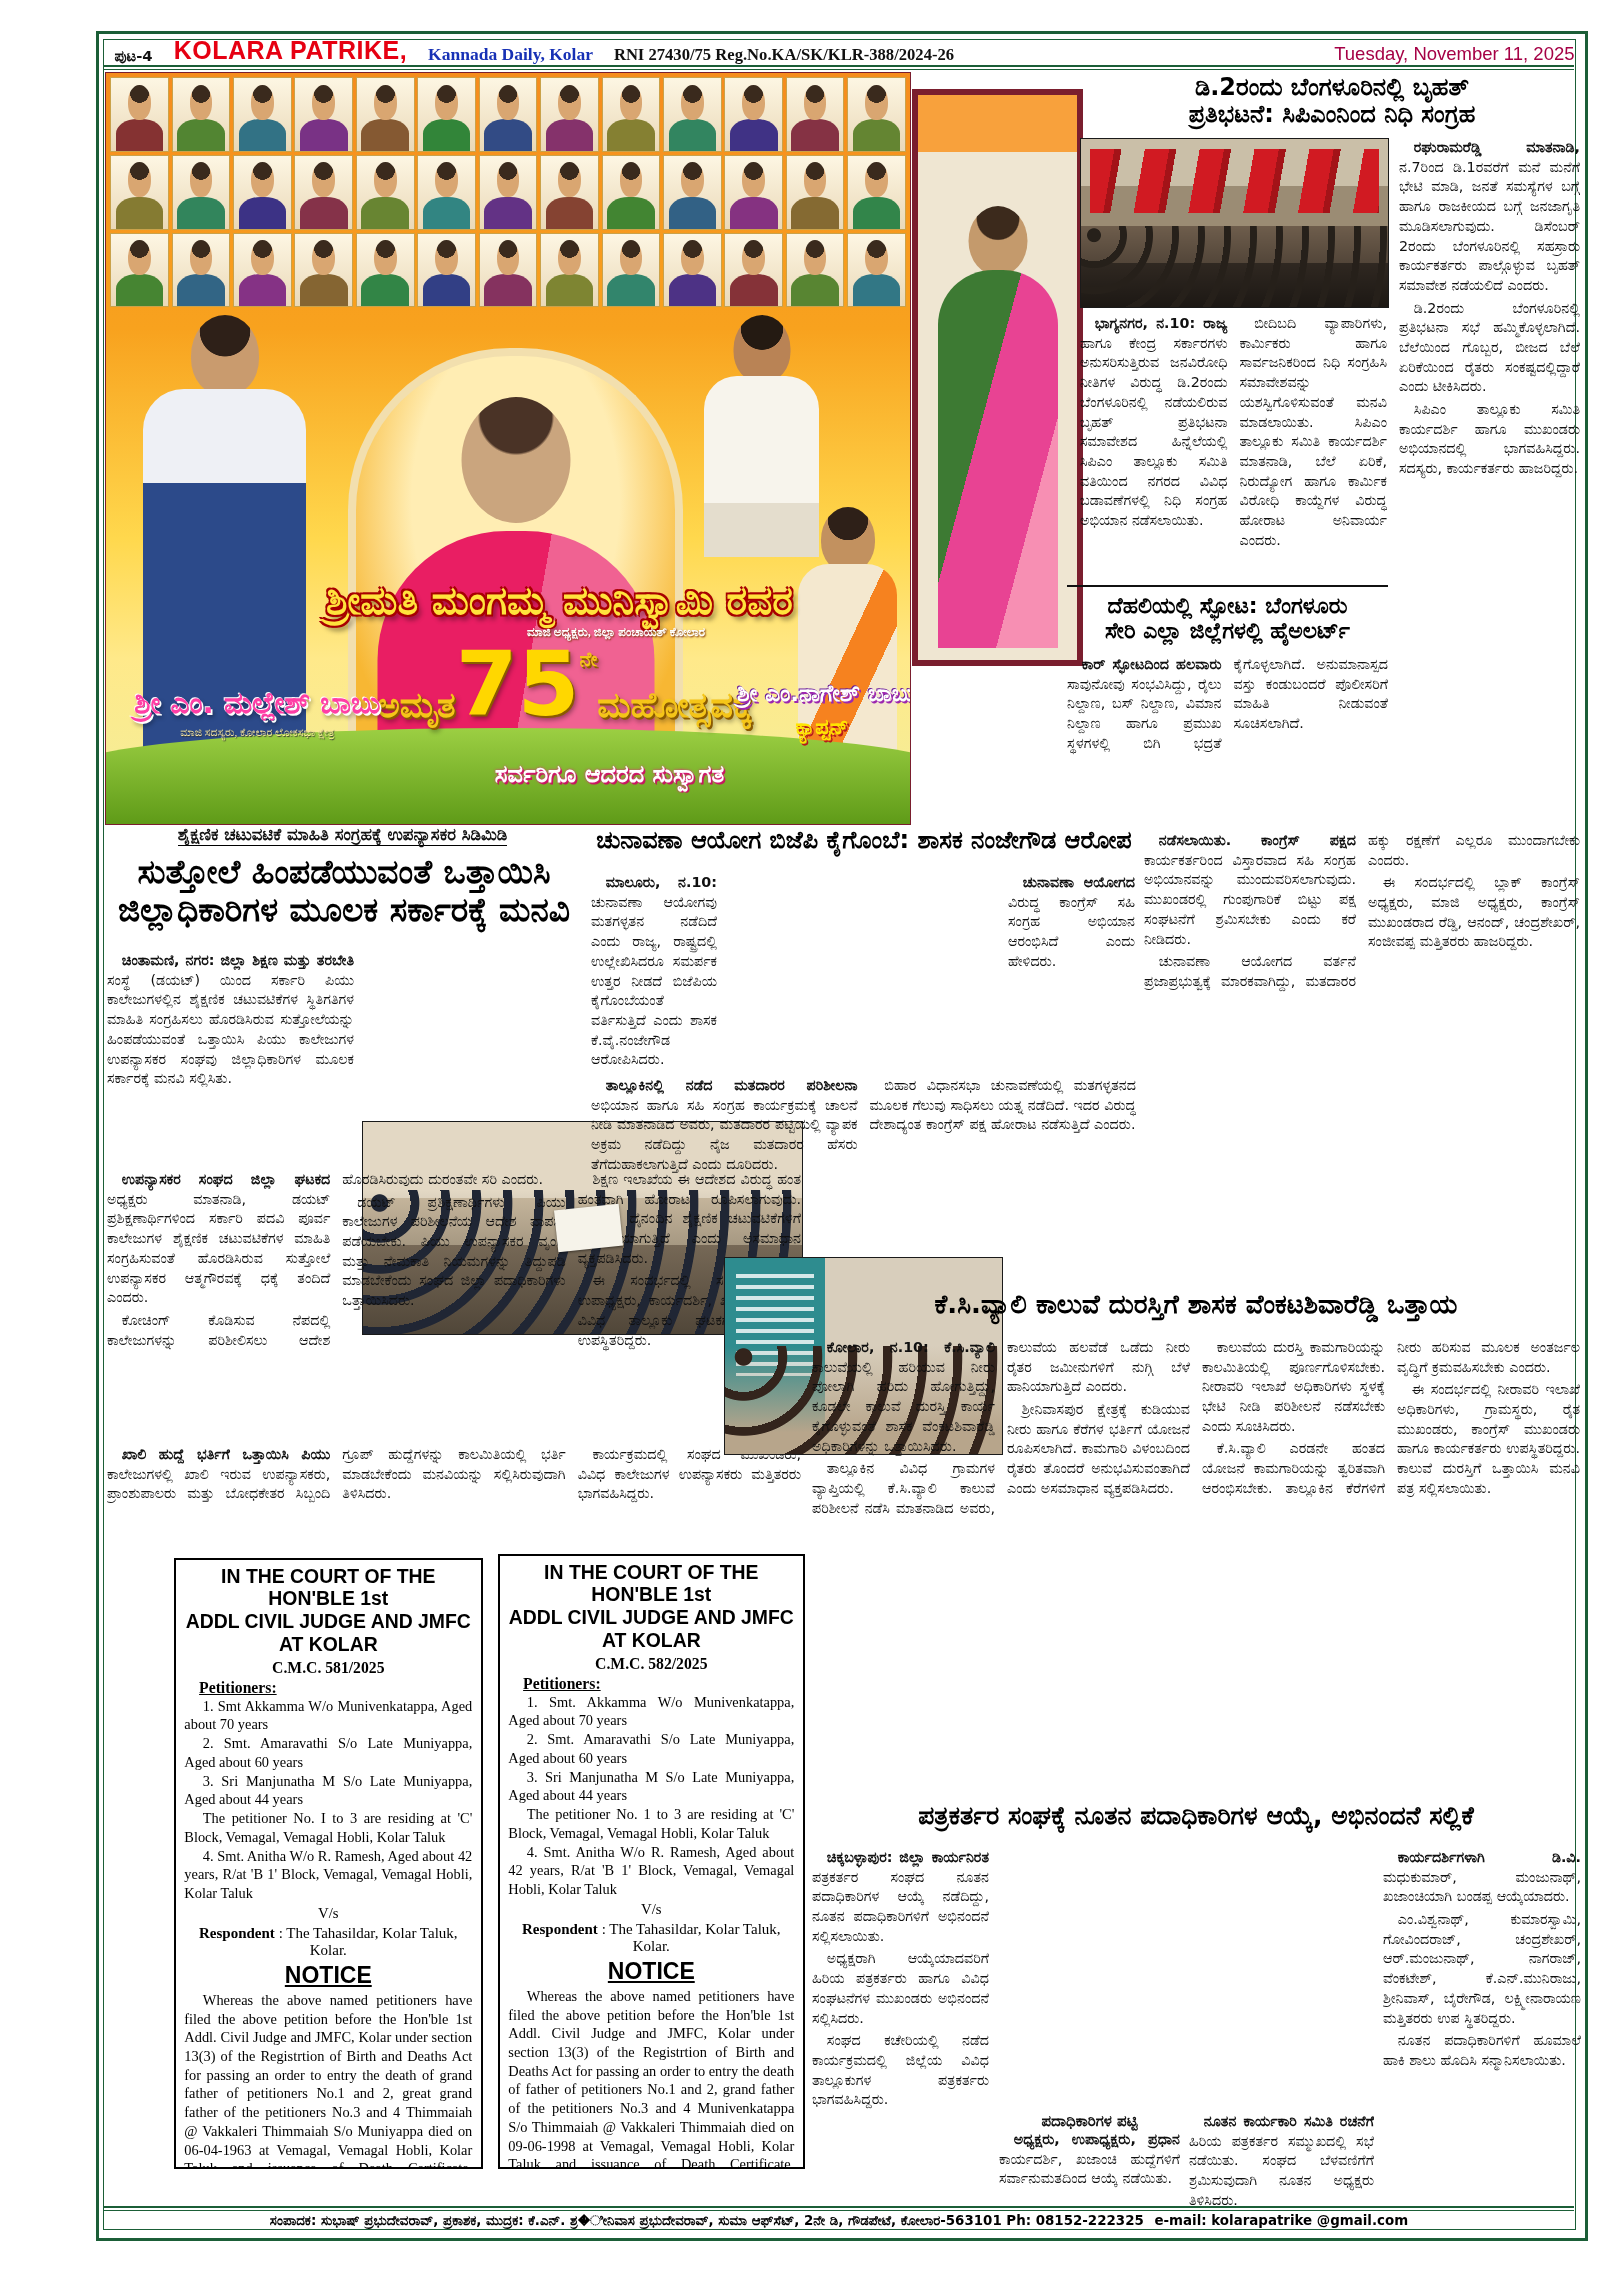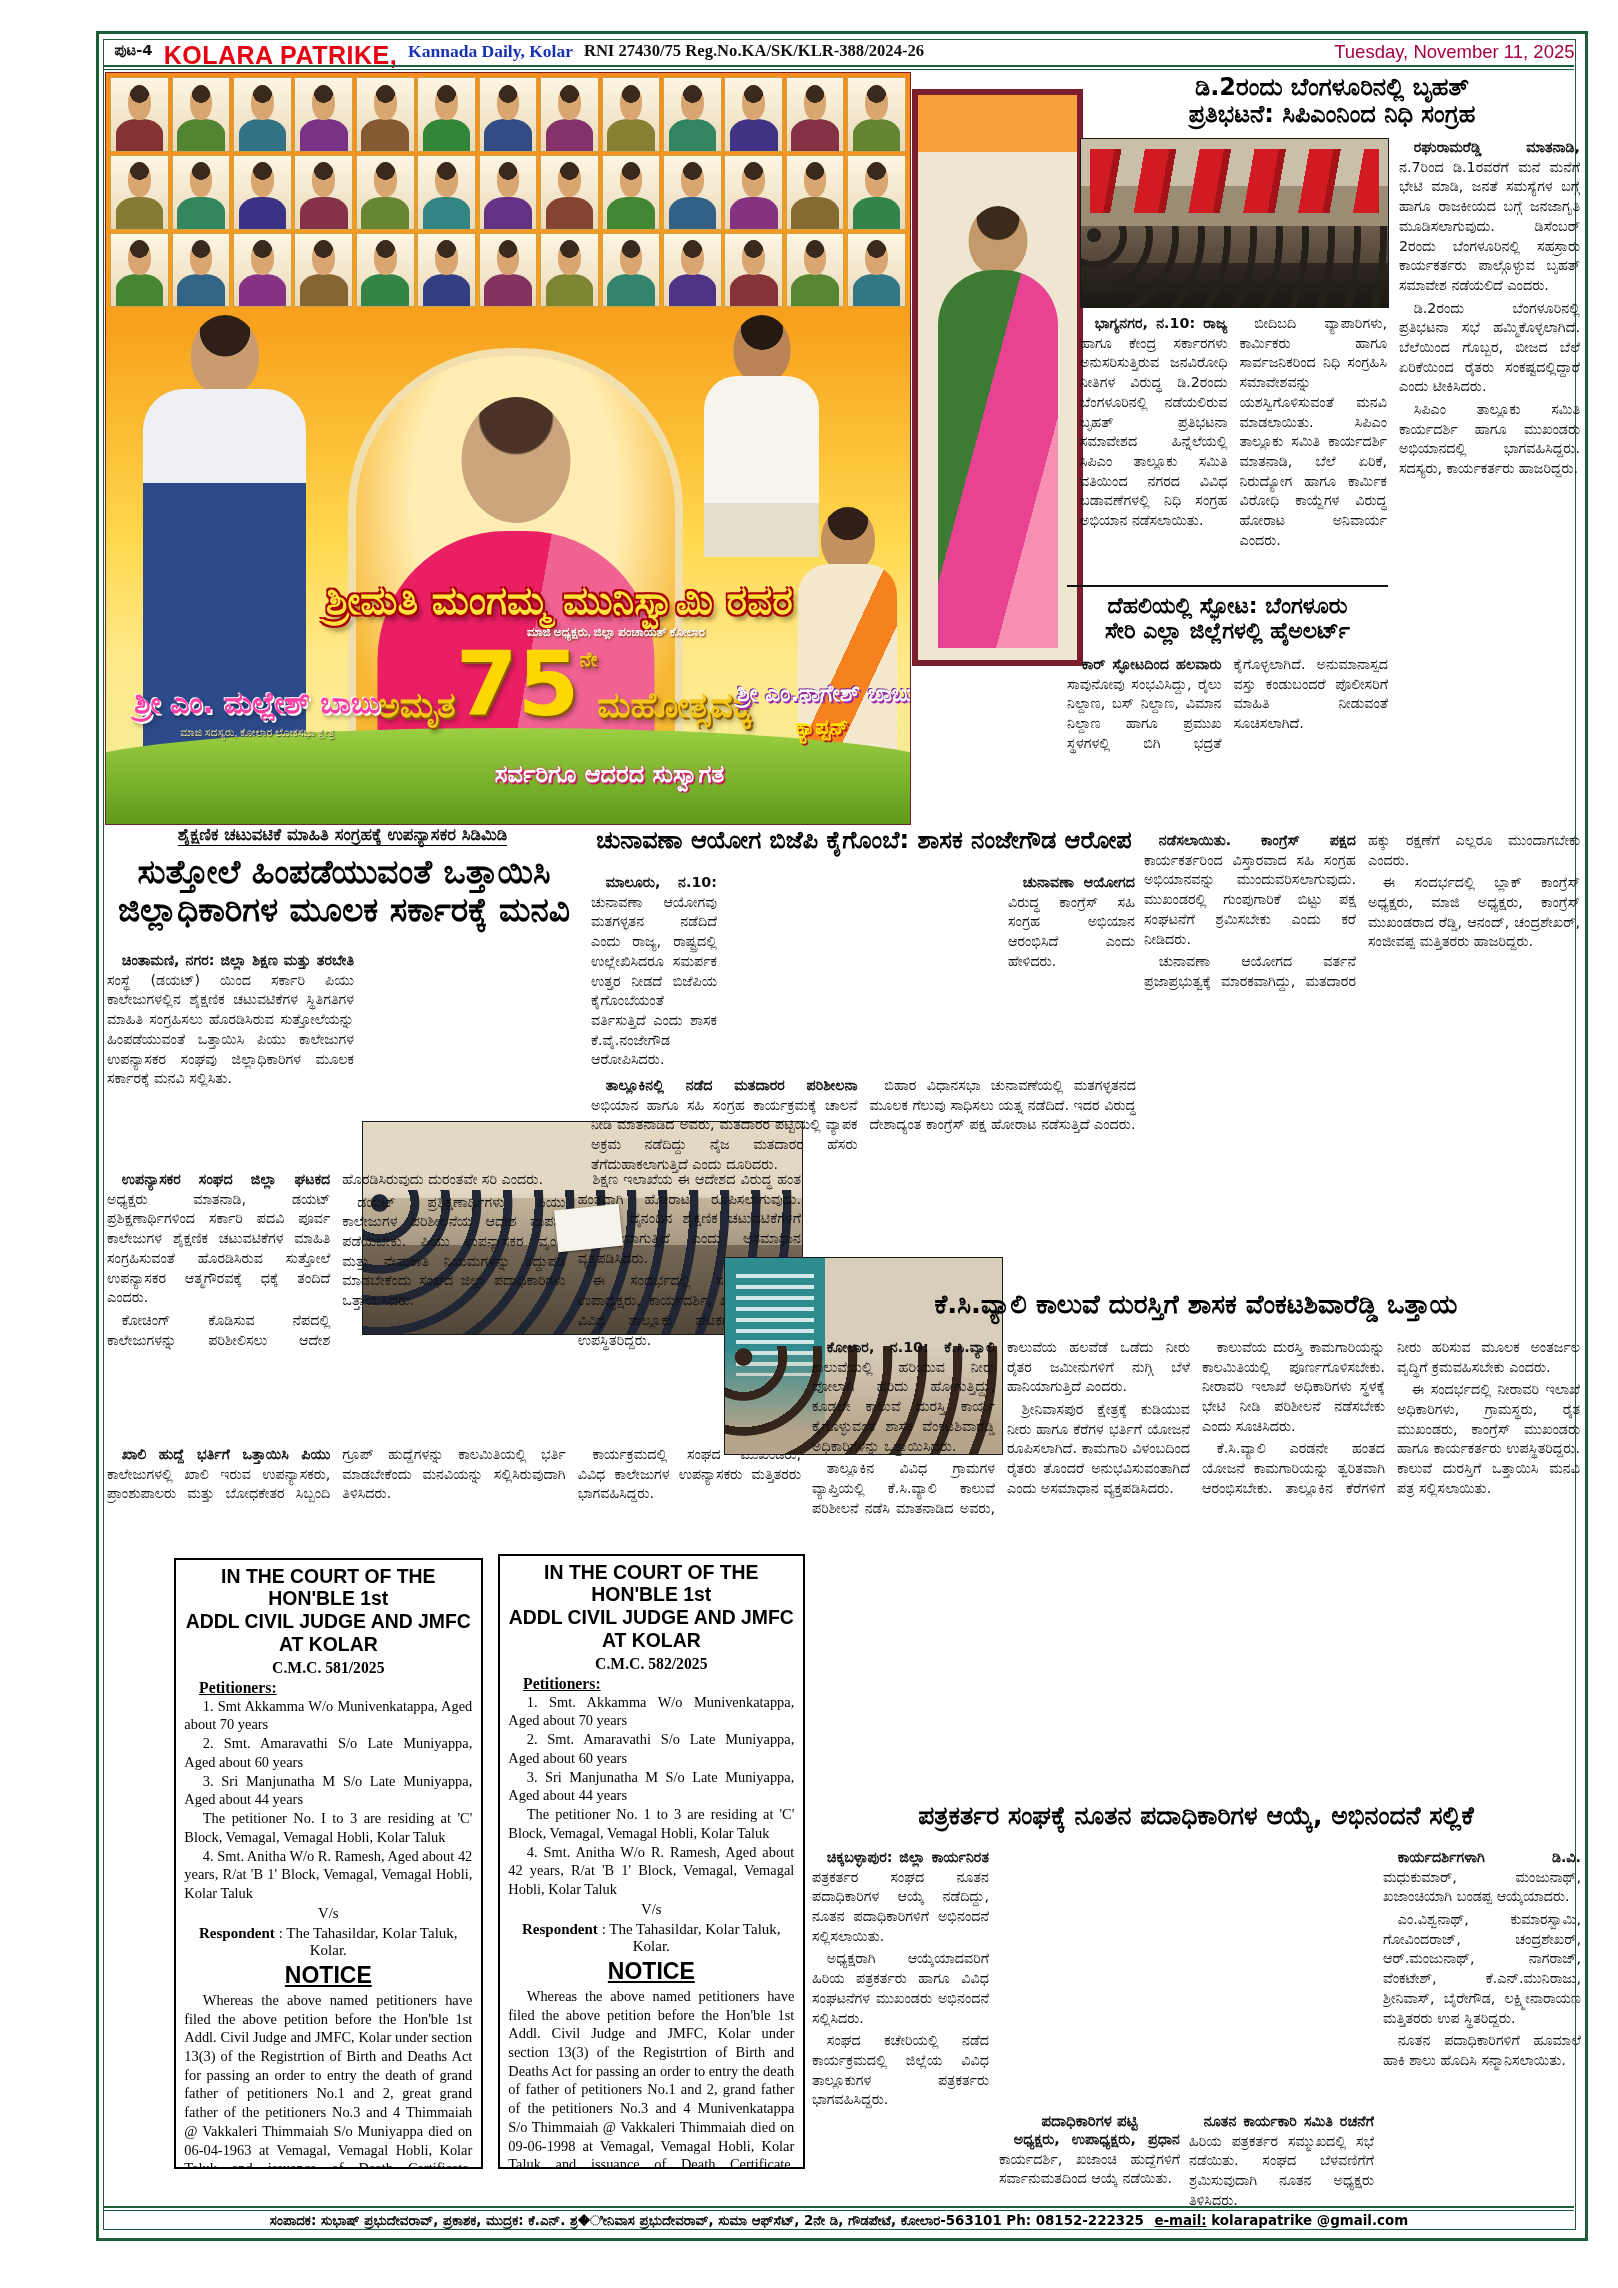--- a/index.html
+++ b/index.html
@@ -13,21 +13,21 @@
   .cols{column-gap:12px}
   .cols p,.bodytxt p{margin:0 0 2.8px;text-indent:14.8px;line-height:1.38}
   .bodytxt p:first-child::first-line{font-weight:bold}
   .kicker{font-weight:bold;font-size:16.6px;text-align:center}
   .kicker span{border-bottom:1.8px solid #000;padding-bottom:0.9px}
   
   .frame,.frame-inner{pointer-events:none}
   .frame{border:3.7px solid #1b5e37}
   .frame-inner{border:1.8px solid #1b5e37}
   
-  .masthead{display:flex;align-items:flex-start;gap:11px;padding:0 5.5px}
+  .masthead{display:flex;align-items:flex-end;gap:21px;padding:0 5.5px}
   .mh-page{font-size:14.8px;font-weight:bold;font-family:"DejaVu Sans",sans-serif}
   .mh-brand{color:#e60012;font-size:25px;font-weight:bold;font-family:"Liberation Sans",sans-serif;letter-spacing:0.5px}
   .mh-sub{color:#1731b5;font-size:17.5px;font-weight:bold}
   .mh-reg{font-size:16.6px;font-weight:bold}
   .mh-date{color:#a50045;font-size:18.5px;font-weight:normal;font-family:"Liberation Sans",sans-serif;margin-left:auto}
   .greenrule{height:1.8px;border-top:2.8px solid #1b5e37;border-bottom:1.8px solid #1b5e37}
   
   .ad{background:linear-gradient(180deg,#f58c1d 0,#f8a21e 34%,#ffd84d 62%,#ffe98a 78%,#f2ee9a 100%);
       border:1.8px solid #7a1e2e;overflow:hidden}
   .hs-rows{position:absolute;left:2.8px;right:2.8px;top:2.8px;height:233px;display:flex;flex-direction:column}
@@ -455,16 +455,16 @@
   <div class="n-notice">NOTICE</div>
   <div class="n-body">
       <p>Whereas the above named petitioners have filed the above petition before the Hon'ble 1st Addl. Civil Judge and JMFC, Kolar under section 13(3) of the Registrtion of Birth and Deaths Act for passing an order to entry the death of father of petitioners No.1 and 2, grand father of the petitioners No.3 and 4 Munivenkatappa S/o Thimmaiah @ Vakkaleri Thimmaiah died on 09-06-1998 at Vemagal, Vemagal Hobli, Kolar Taluk and issuance of Death Certificate. Interested parties are hereby warned to appear in this Hon'ble court inperson or by pleader duly instructed on 18-12-2025 at 11-00 A.M. to show cause against the petition, failing wherein, the matter will be heard and determined as per law.</p>
     </div>
 
 </div>
 
 <div class="abs greenrule" style="left:103px;top:2206px;width:1471px"></div>
 <div class="abs footer" style="left:109px;top:2213px;width:1460px;height:16.6px">
   <span>ಸಂಪಾದಕ: ಸುಭಾಷ್ ಪ್ರಭುದೇವರಾವ್, ಪ್ರಕಾಶಕ, ಮುದ್ರಕ: ಕೆ.ಎನ್. ಶ್ರ�ೀನಿವಾಸ ಪ್ರಭುದೇವರಾವ್, ಸುಮಾ ಆಫ್‌ಸೆಟ್, 2ನೇ ಡಿ, ಗೌಡಪೇಟೆ, ಕೋಲಾರ-563101  Ph: 08152-222325</span>
-  <span style="text-decoration:underline;margin-left:6px">e-mail:</span>
+  <span style="margin-left:6px">e-mail:</span>
   <span>kolarapatrike @gmail.com</span>
 </div>
 
 
 </body></html>

